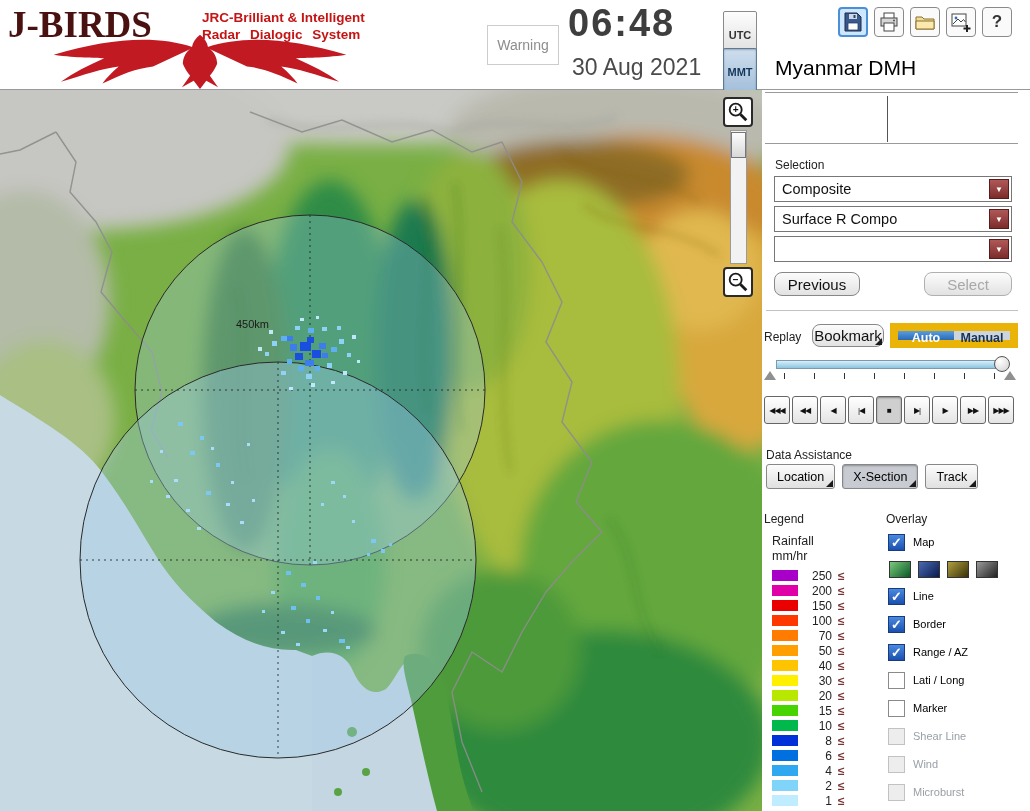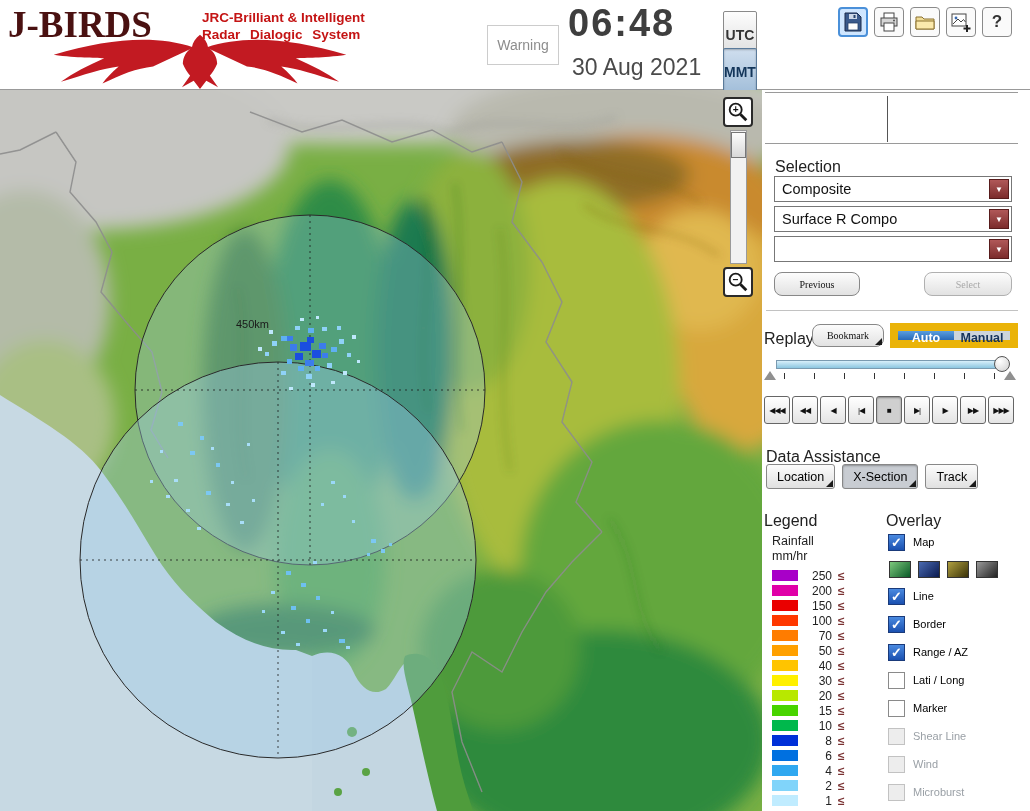--- a/index.html
+++ b/index.html
@@ -9,21 +9,21 @@
 
   
   .header{position:absolute;left:0;top:0;width:1030px;height:90px;background:#fff;border-bottom:1px solid #999;}
   .logo-title{position:absolute;left:8px;top:3px;font-family:"Liberation Serif",serif;font-weight:bold;font-size:37px;color:#4a1111;}
   .logo-sub{position:absolute;left:202px;top:9px;color:#c41414;font-weight:bold;font-size:13.5px;line-height:17px;white-space:nowrap;}
   .logo-sub .l2{word-spacing:6px;}
   .bird{position:absolute;left:26px;top:33px;width:348px;height:56px;}
   .warning-box{position:absolute;left:487px;top:25px;width:72px;height:40px;border:1px solid #ccc;color:#8d8d8d;font-size:14px;display:flex;align-items:center;justify-content:center;background:#fff;}
   .clock-time{position:absolute;left:568px;top:2px;font-size:38px;font-weight:bold;color:#3e3e3e;letter-spacing:2px;}
   .clock-date{position:absolute;left:572px;top:54px;font-size:23px;color:#4a4a4a;white-space:nowrap;}
-  .tz{position:absolute;left:723px;width:34px;height:48px;font-size:14px;font-weight:bold;border:1px solid #8a8a8a;border-radius:2px;font-family:inherit;cursor:pointer;}
+  .tz{position:absolute;left:723px;width:34px;height:48px;font-size:11px;font-weight:bold;border:1px solid #8a8a8a;border-radius:2px;font-family:inherit;cursor:pointer;}
   .tz.utc{top:11px;background:linear-gradient(#fdfdfd,#dcdcdc);color:#333;}
   .tz.mmt{top:48px;background:linear-gradient(#cfdeee,#9fbcd8);color:#14365a;border-color:#5a7a9a;box-shadow:inset 0 1px 2px rgba(0,0,0,.25);}
   .toolbar{position:absolute;left:838px;top:7px;display:flex;gap:6px;}
   .tool-btn{width:30px;height:30px;border:1px solid #8a8a8a;border-radius:4px;background:#fafafa;display:flex;align-items:center;justify-content:center;padding:0;cursor:pointer;}
   .tool-btn.save{background:#cfe6ff;border:2px solid #4a90d9;}
   .tool-btn .qm{font-size:17px;font-weight:bold;color:#333;}
   .station-title{position:absolute;left:775px;top:56px;font-size:21px;color:#000;}
 
   
   .map{position:absolute;left:0;top:90px;width:762px;height:721px;overflow:hidden;background:#79af44;}
@@ -32,27 +32,27 @@
   .zoom-btn{position:absolute;width:30px;height:30px;background:#fff;border:2px solid #2a2a2a;border-radius:4px;padding:1px;cursor:pointer;}
   .zoom-in{left:723px;top:7px;}
   .zoom-out{left:723px;top:177px;}
   .zoom-track{position:absolute;left:730px;top:40px;width:17px;height:134px;background:#f2f2f2;border:1px solid #9a9a9a;}
   .zoom-thumb{position:absolute;left:0;top:1px;width:15px;height:26px;background:linear-gradient(#fcfcfc,#d8d8d8);border:1px solid #777;}
 
   
   .panel{position:absolute;left:762px;top:90px;width:268px;height:721px;background:#fff;}
   .station-box{position:absolute;left:3px;top:2px;width:253px;height:52px;border-top:1px solid #9a9a9a;border-bottom:1px solid #9a9a9a;background:#fff;}
   .station-divider{position:absolute;left:122px;top:3px;width:1px;height:46px;background:#555;}
-  .sec-label{font-size:16px;color:#222;position:absolute;white-space:nowrap;}
+  .sec-label{font-size:12px;color:#222;position:absolute;white-space:nowrap;}
   .sel-label{left:13px;top:68px;}
   .combo{position:absolute;left:12px;width:238px;height:26px;border:1px solid #777;background:#fff;cursor:pointer;}
   .c1{top:86px;}.c2{top:116px;}.c3{top:146px;}
   .combo-text{position:absolute;left:7px;top:4px;font-size:14.5px;color:#111;}
   .combo-arrow{position:absolute;right:2px;top:2px;width:20px;height:20px;background:linear-gradient(#b05858,#7c2c2c);border:1px solid #581c1c;color:#fff;font-size:8px;display:flex;align-items:center;justify-content:center;}
-  .btn{border:1px solid #888;border-radius:8px;background:linear-gradient(#fcfcfc,#e2e2e2);font-size:10px;color:#111;font-family:Liberation Serif, serif;cursor:pointer;}
+  .btn{border:1px solid #888;border-radius:8px;background:linear-gradient(#fcfcfc,#e2e2e2);font-size:15px;color:#111;font-family:Liberation Sans, sans-serif;cursor:pointer;}
   .btn-previous{position:absolute;left:12px;top:182px;width:86px;height:24px;}
   .btn-select{position:absolute;left:162px;top:182px;width:88px;height:24px;color:#a8a8a8;border-color:#b0b0b0;}
   .hr{position:absolute;left:4px;top:220px;width:252px;border-top:1px solid #c2c2c2;border-bottom:1px solid #fff;}
   .replay-label{left:2px;top:240px;}
   .btn-bookmark{position:absolute;left:50px;top:234px;width:72px;height:23px;}
   .corner{position:absolute;right:1px;bottom:1px;width:0;height:0;border-style:solid;border-width:0 0 7px 7px;border-color:transparent transparent #1a1a1a transparent;}
   .mode-group{position:absolute;left:128px;top:233px;width:128px;height:25px;border:8px solid #eab308;display:flex;}
   .mode{flex:1;border:none;font-size:12.5px;font-weight:bold;font-family:inherit;padding:0;cursor:pointer;}
   .mode.auto{background:linear-gradient(#5a9ede,#2a6ab8);color:#fff;}
   .mode.manual{background:#ccd4dc;color:#16325a;}
@@ -143,20 +143,21 @@
           <rect x="3" y="4" width="14" height="12" fill="#fff" stroke="#444"></rect>
           <circle cx="7" cy="8" r="1.4" fill="#3a6ab0"></circle>
           <path d="M4,14 L9,9 L12,12 L14.5,9.5 L16.5,12" fill="none" stroke="#444"></path>
           <path d="M18,15 v7 M14.5,18.5 h7" stroke="#222" stroke-width="2"></path>
         </svg>
       </button>
       <button class="tool-btn">
         <span class="qm">?</span>
       </button>
     </div>
+    <div class="station-title">Myanmar DMH</div>
   </header>
 
   <div class="map">
     <svg class="map-svg" viewBox="0 0 762 721">
       <defs>
         <filter id="b8" x="-30%" y="-30%" width="160%" height="160%">
             <feGaussianBlur stdDeviation="9"></feGaussianBlur>
           </filter>
         <filter id="b4" x="-30%" y="-30%" width="160%" height="160%">
             <feGaussianBlur stdDeviation="4"></feGaussianBlur>

